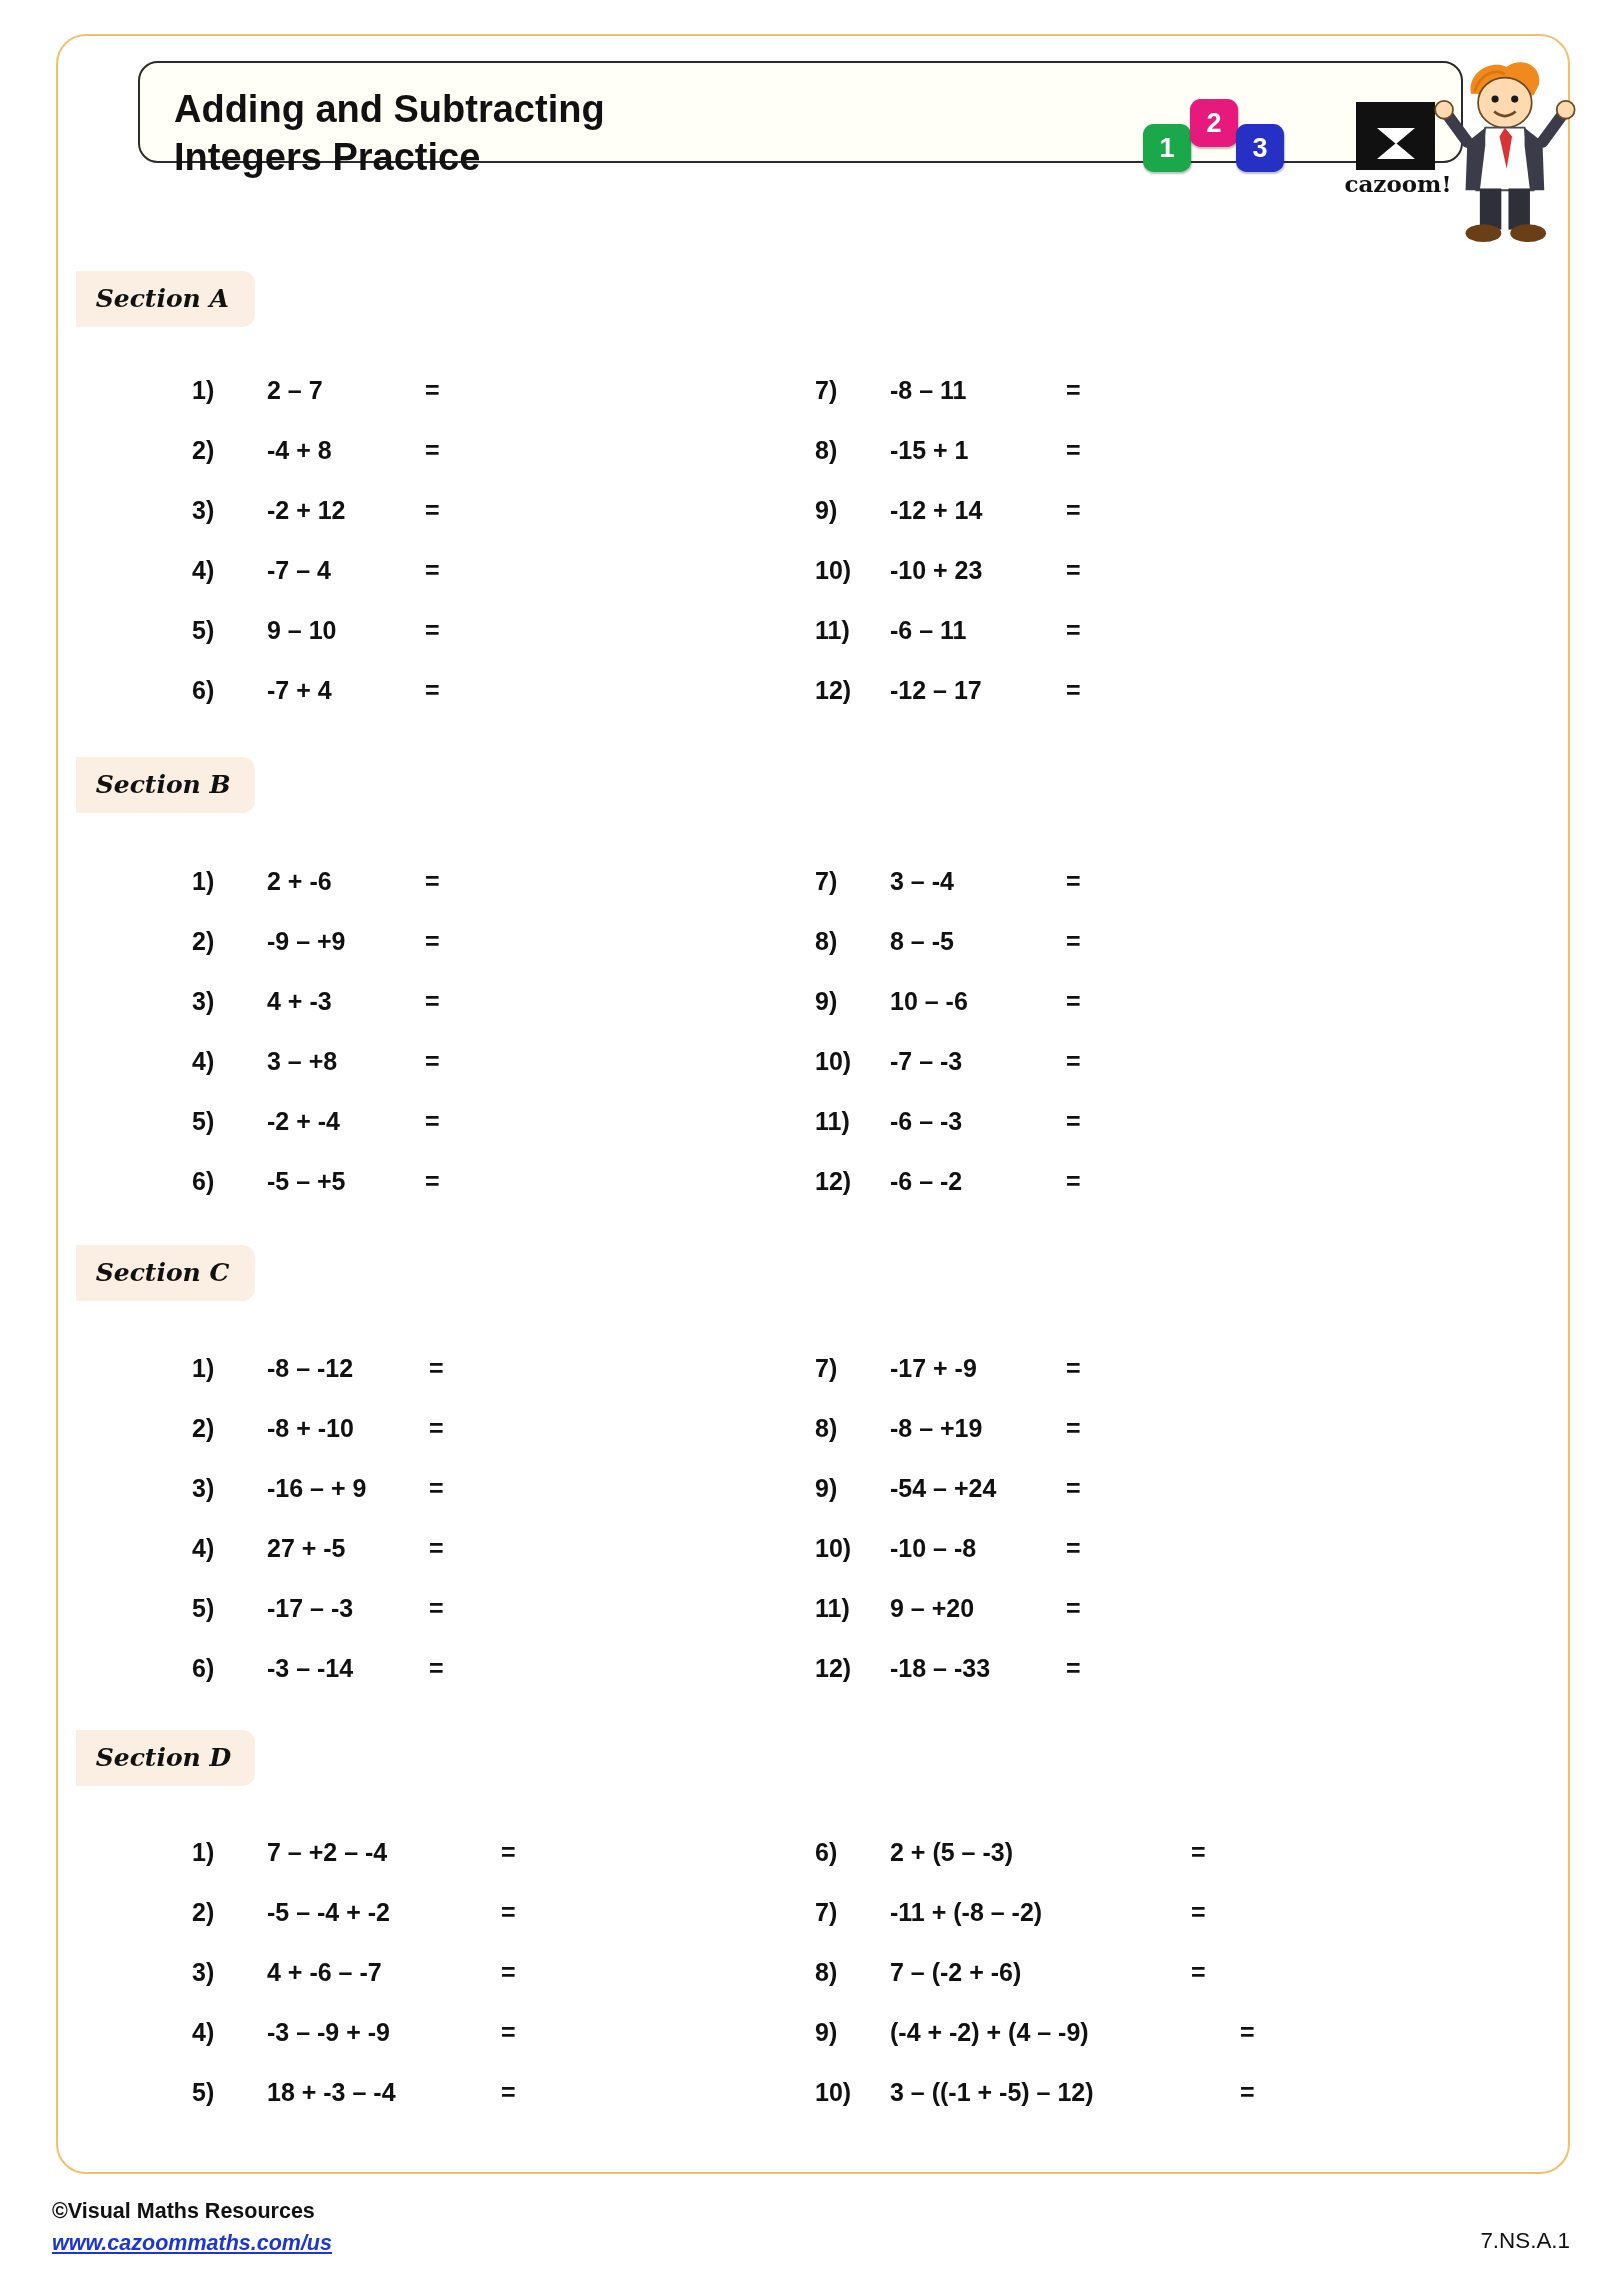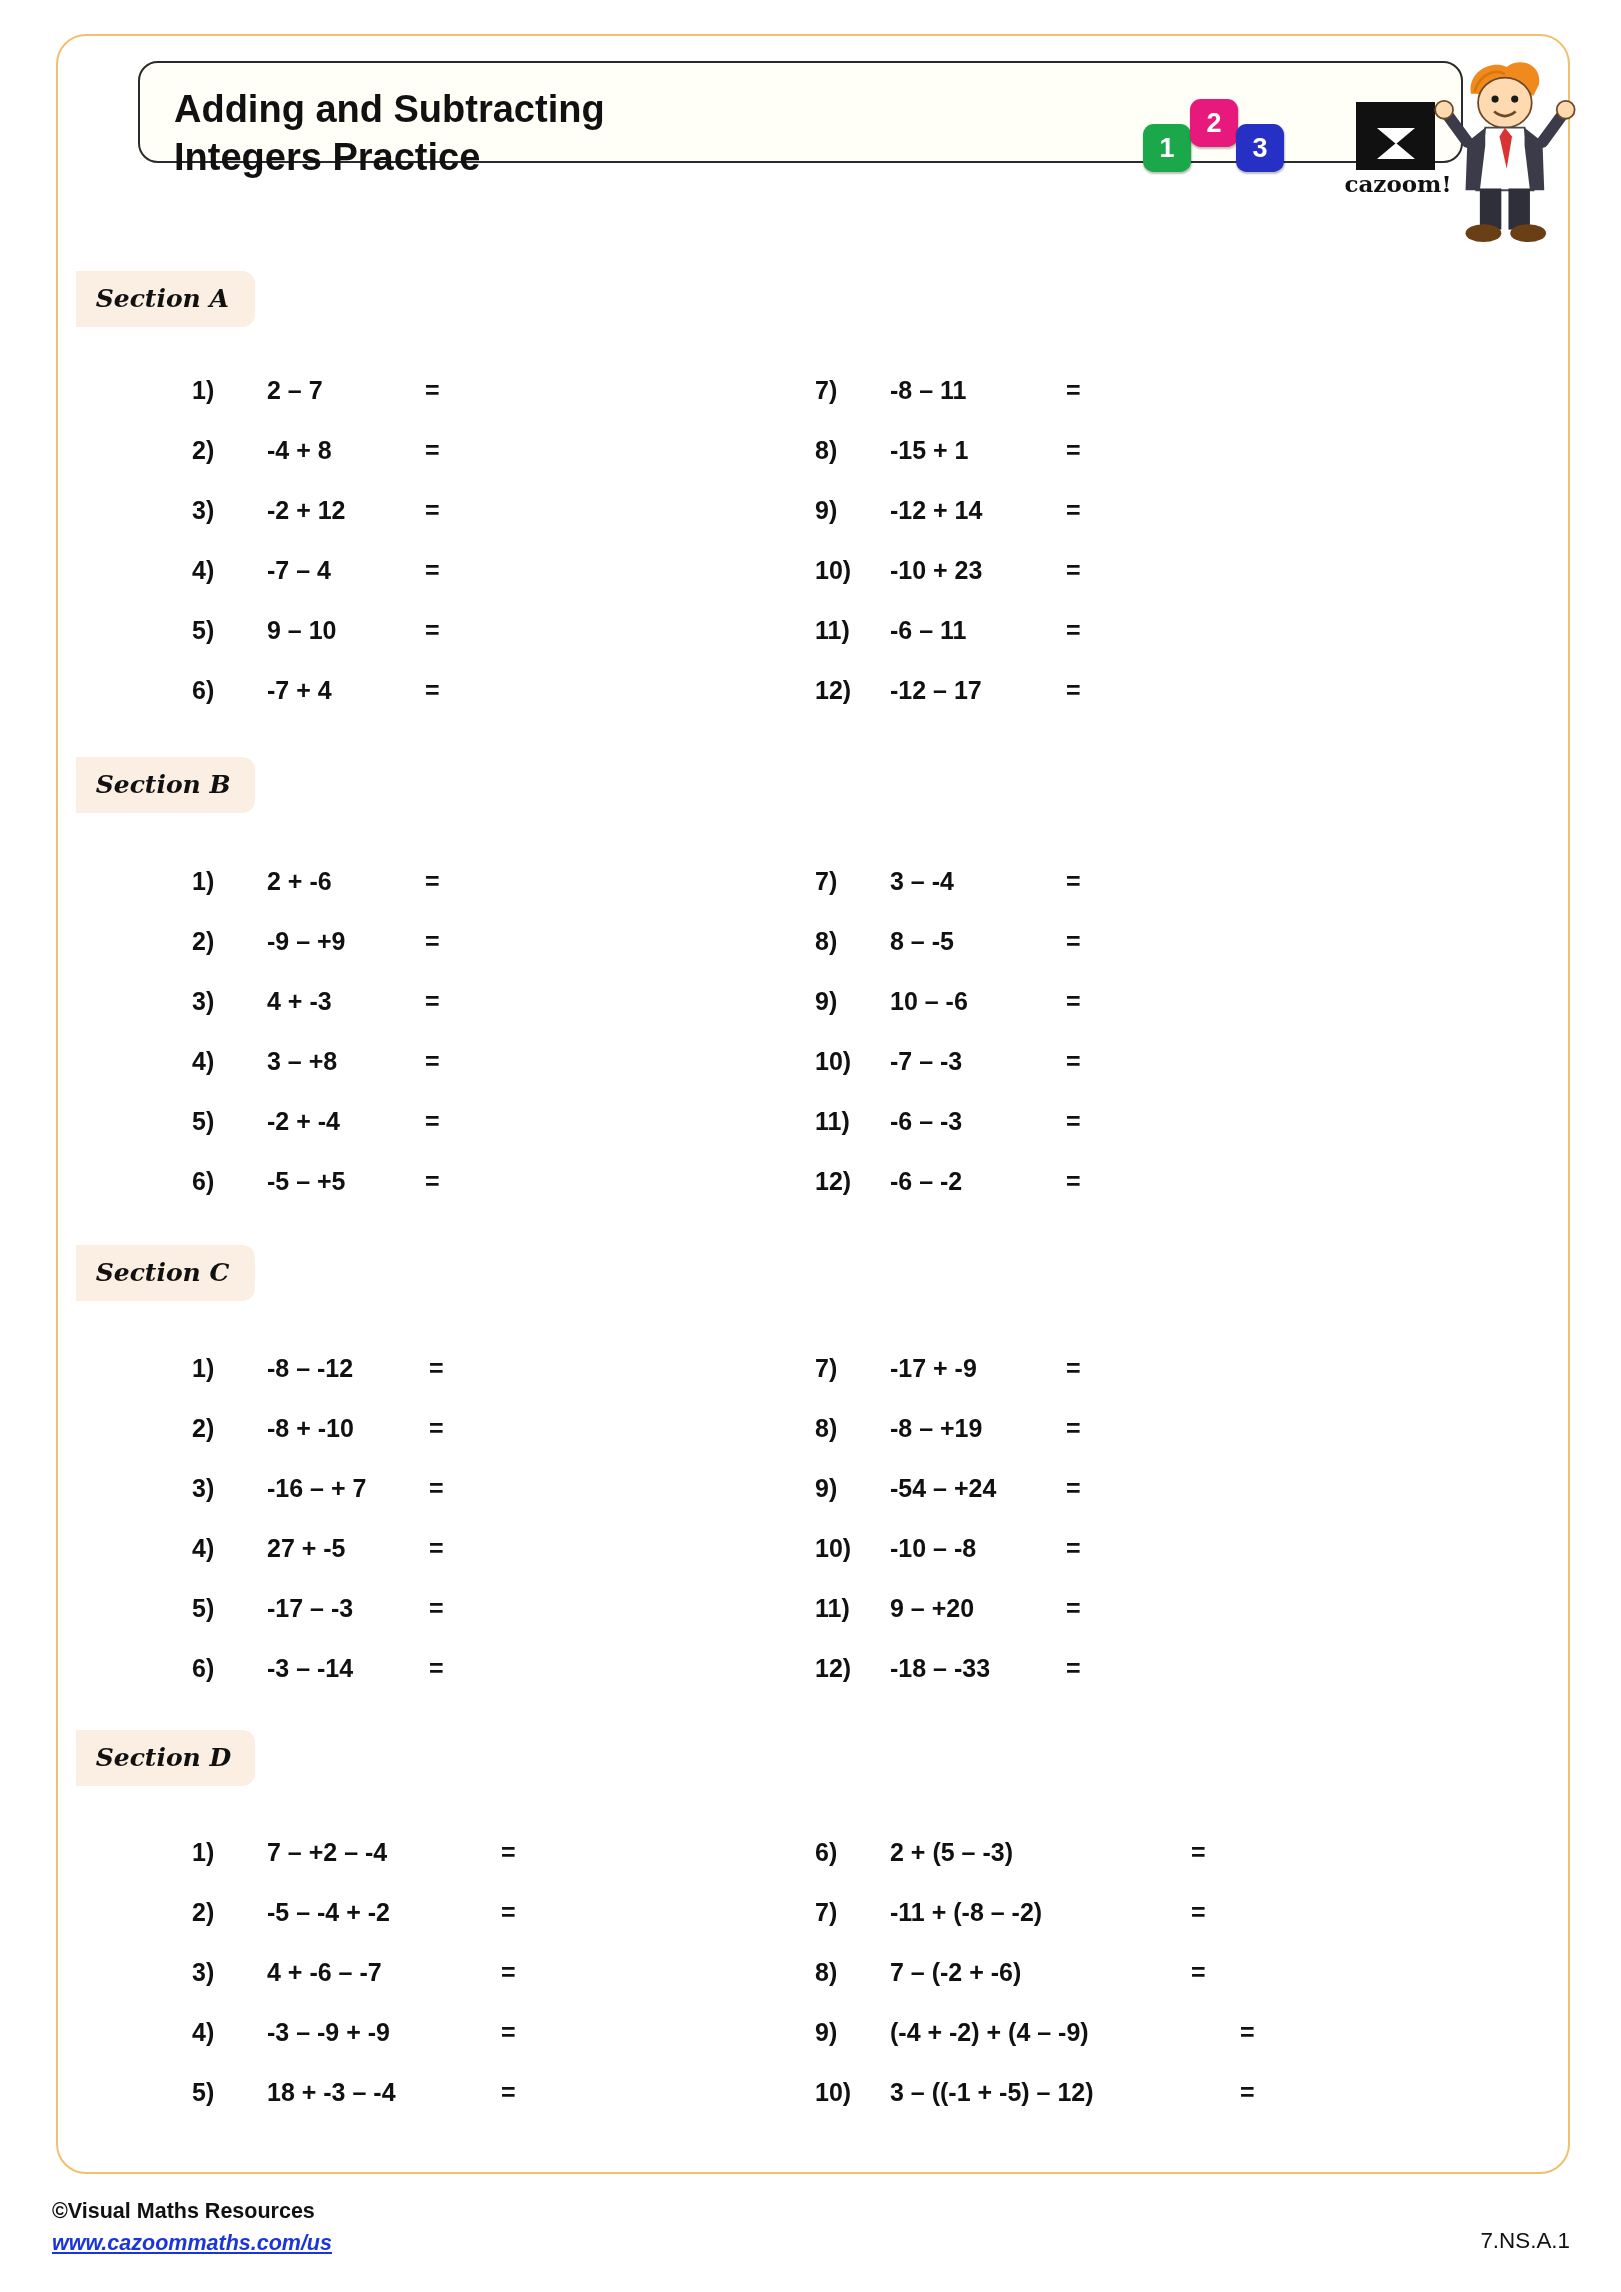--- a/index.html
+++ b/index.html
@@ -355,21 +355,21 @@
     <span class="qexp">-8 – -12</span>
     <span class="qeq" style="left:237px">=</span>
   </div>
   <div class="qrow" style="left:134px; top:1378px">
     <span class="qnum">2)</span>
     <span class="qexp">-8 + -10</span>
     <span class="qeq" style="left:237px">=</span>
   </div>
   <div class="qrow" style="left:134px; top:1438px">
     <span class="qnum">3)</span>
-    <span class="qexp">-16 – + 7</span>
+    <span class="qexp">-16 – + 9</span>
     <span class="qeq" style="left:237px">=</span>
   </div>
   <div class="qrow" style="left:134px; top:1498px">
     <span class="qnum">4)</span>
     <span class="qexp">27 + -5</span>
     <span class="qeq" style="left:237px">=</span>
   </div>
   <div class="qrow" style="left:134px; top:1558px">
     <span class="qnum">5)</span>
     <span class="qexp">-17 – -3</span>

